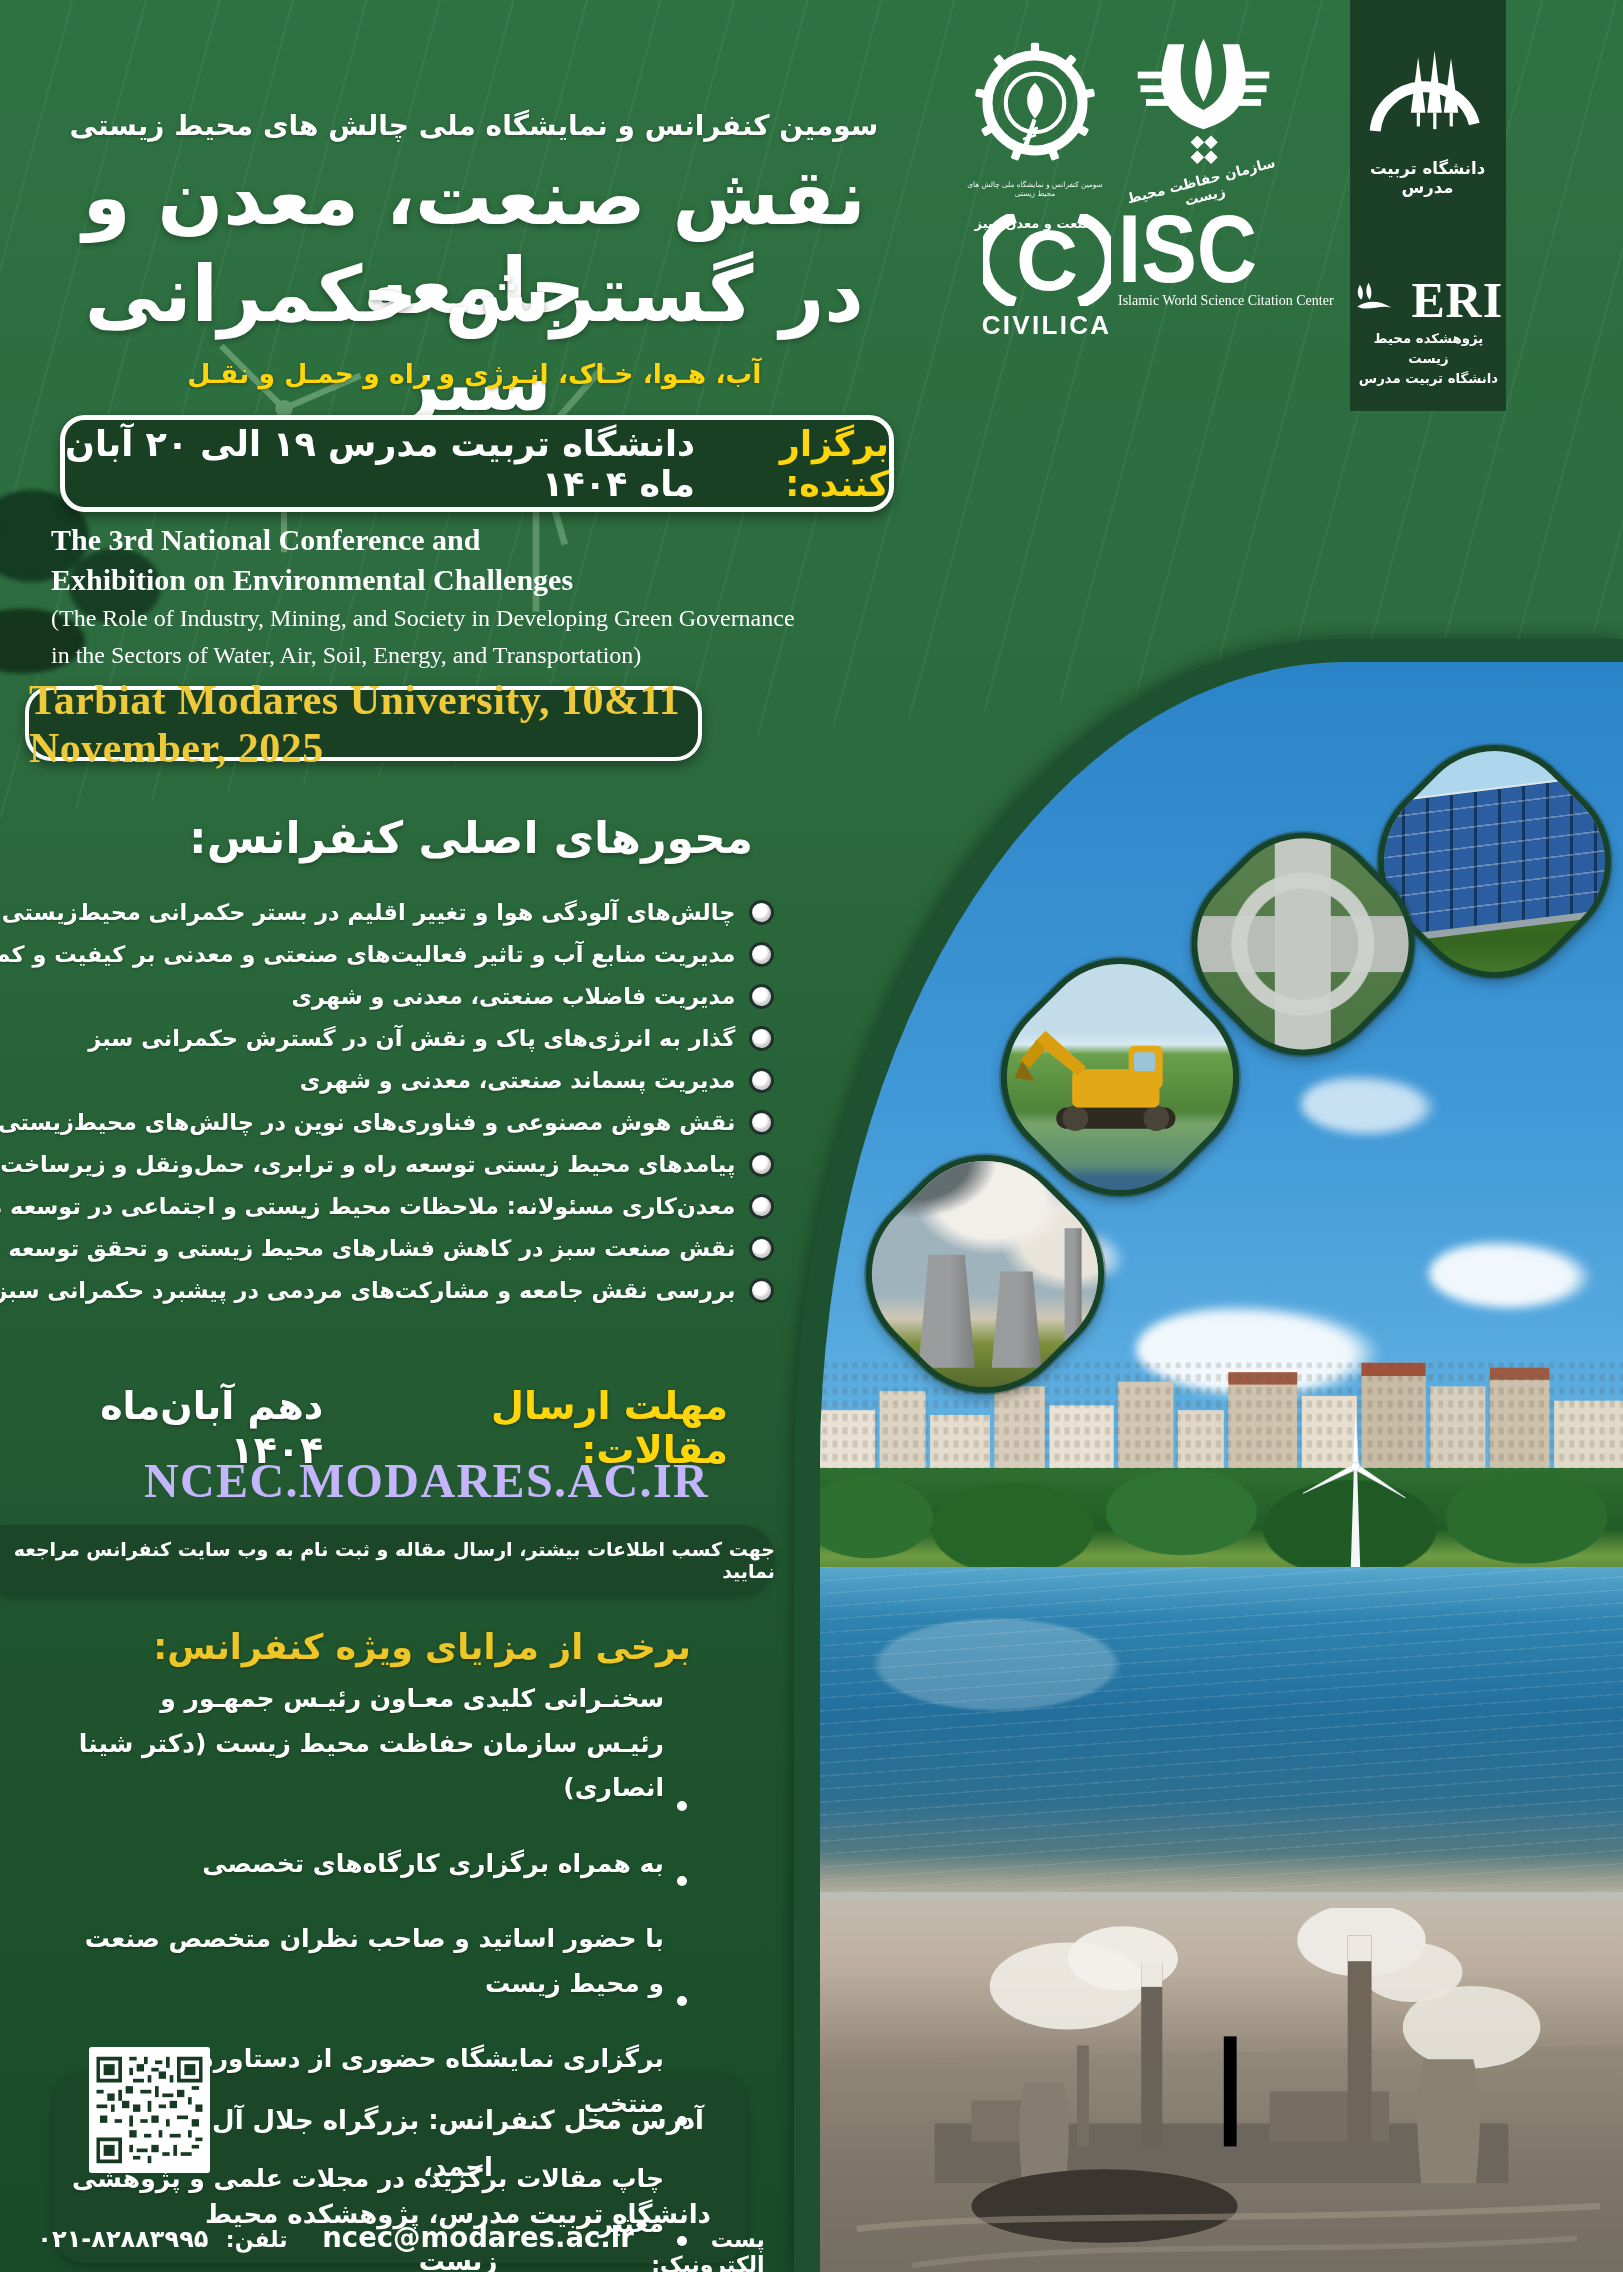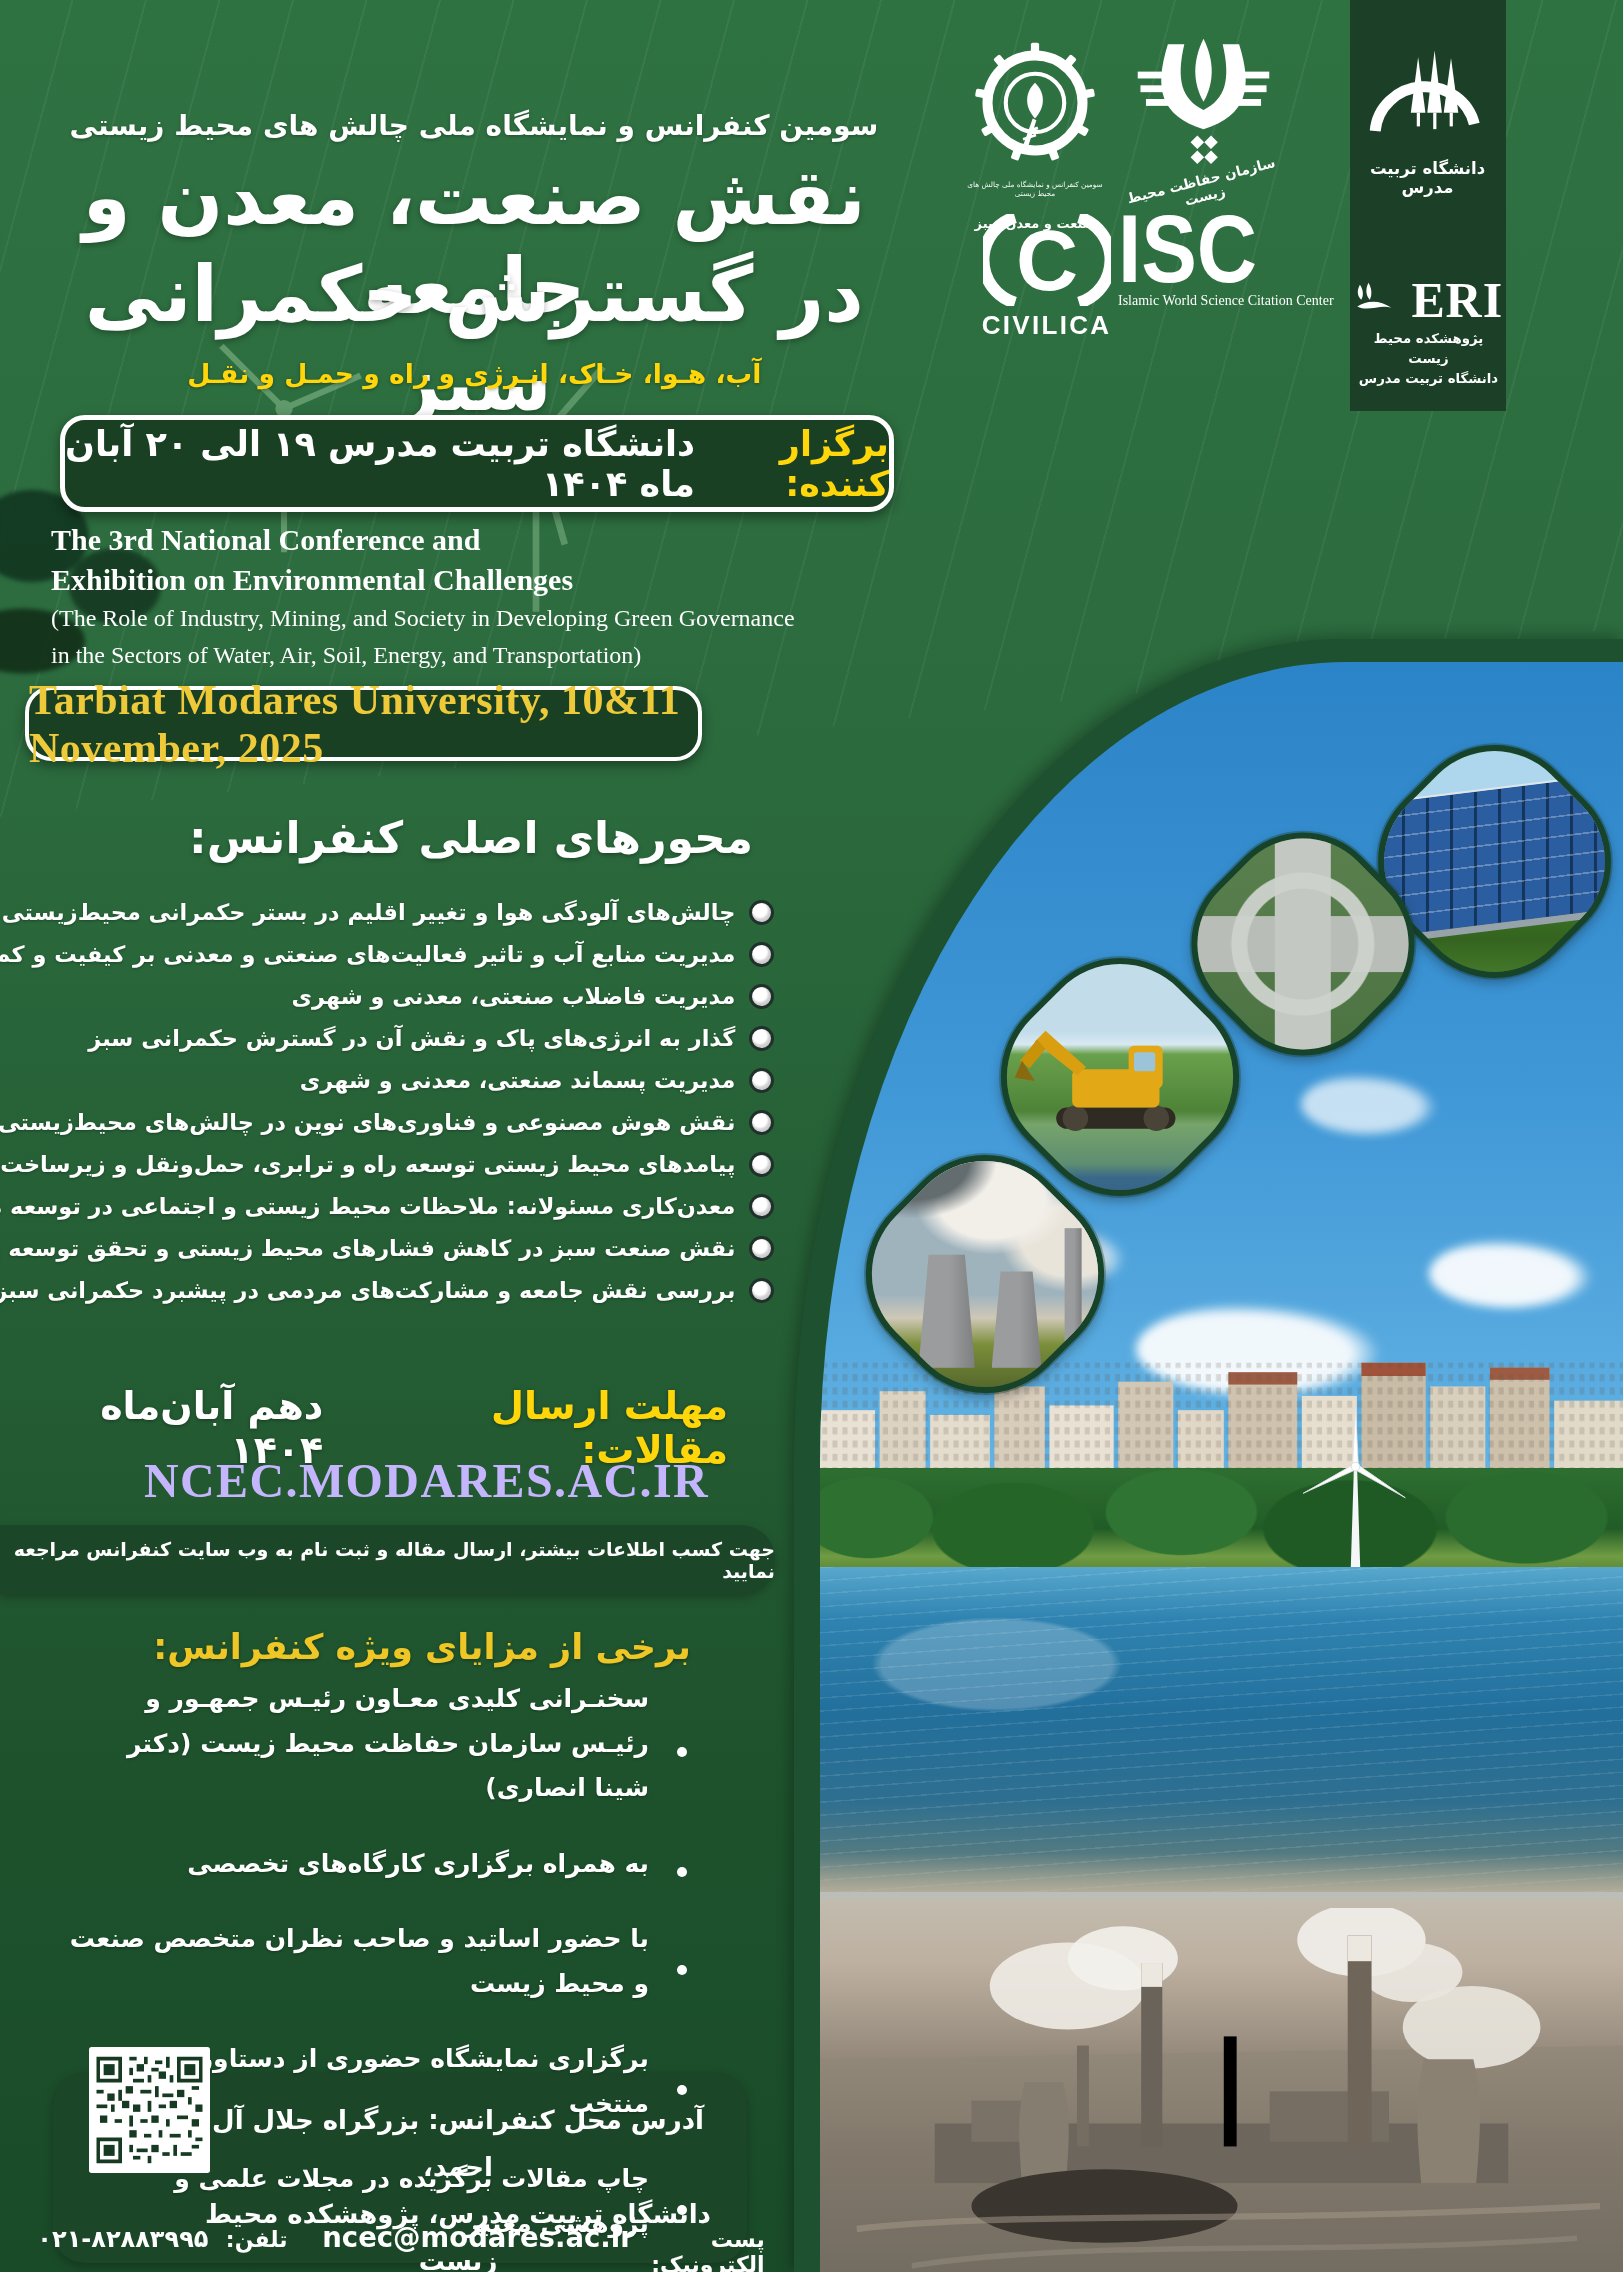--- a/index.html
+++ b/index.html
@@ -125,21 +125,21 @@
   .deadline .val{color:#fff;font-size:38px;font-weight:800;text-shadow:0 1.4px 3.7px rgba(0,0,0,.35)}
   .website{top:1453px;left:115px;width:623px;text-align:center;color:#c4b5fd;font-size:48px;font-weight:700;z-index:7;
     font-family:"Liberation Serif",serif;letter-spacing:1.4px}
   .strip{top:1525px;left:0;width:775px;height:69px;background:#1b4628;border-radius:0 37px 37px 0;z-index:6;
     display:flex;align-items:center;justify-content:center;direction:rtl;box-shadow:0 3.7px 9.2px rgba(0,0,0,.25)}
   .strip span{color:#fff;font-size:19px;font-weight:700}
 
   .benefits-title{top:1627px;right:932px;color:#eec626;font-size:35px;font-weight:800;z-index:7;direction:rtl;
     text-shadow:0 1.4px 3.7px rgba(0,0,0,.35)}
   .benefits-list{top:1677px;right:936px;width:623px;z-index:7}
-  .benefit-row{display:flex;direction:rtl;gap:28px;margin-bottom:31px;align-items:center}
+  .benefit-row{display:flex;direction:rtl;gap:13px;margin-bottom:31px;align-items:flex-end}
   .benefit-dot{width:10px;height:10px;border-radius:50%;background:#fff;margin-top:17.4px;flex:none}
   .benefit-lines{color:#fff;font-size:25px;font-weight:700;line-height:1.78;text-align:right;text-shadow:0 0.9px 2.7px rgba(0,0,0,.3)}
 
   .contactbox{left:53px;top:2073px;width:694px;height:190px;background:#1b4628;border-radius:32px;z-index:6;
     box-shadow:0 3.7px 10px rgba(0,0,0,.25)}
   .address{left:197px;top:2097px;width:522px;z-index:7;direction:rtl;text-align:center;color:#fff;
     font-size:26px;font-weight:700;line-height:47px}
   .contact-line{left:69px;top:2221px;width:664px;z-index:7;display:flex;direction:rtl;justify-content:center;
     gap:17.4px;align-items:baseline;color:#fff}
   .contact-line .c-label{font-size:22px;font-weight:800}

